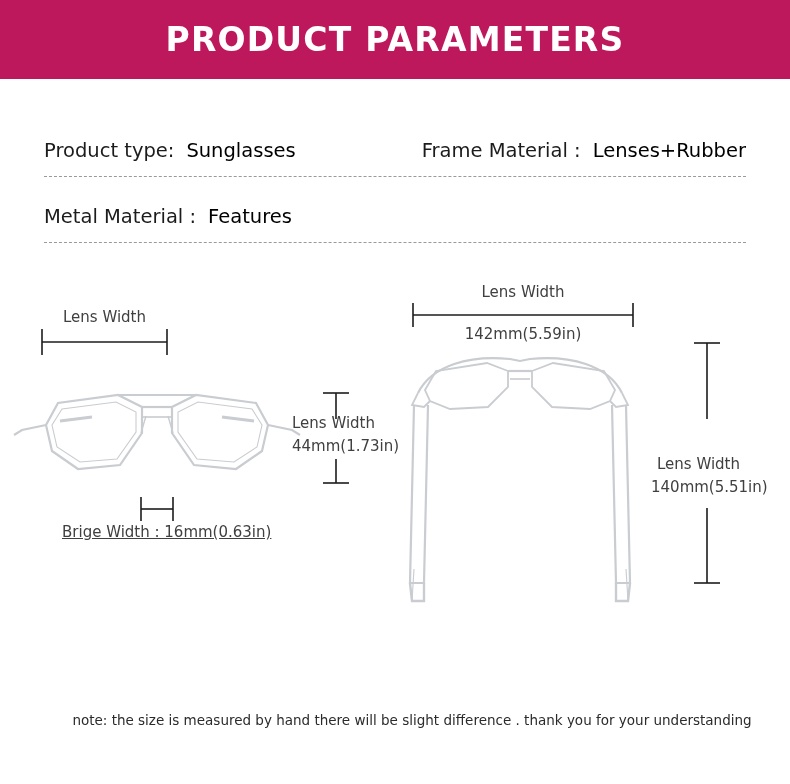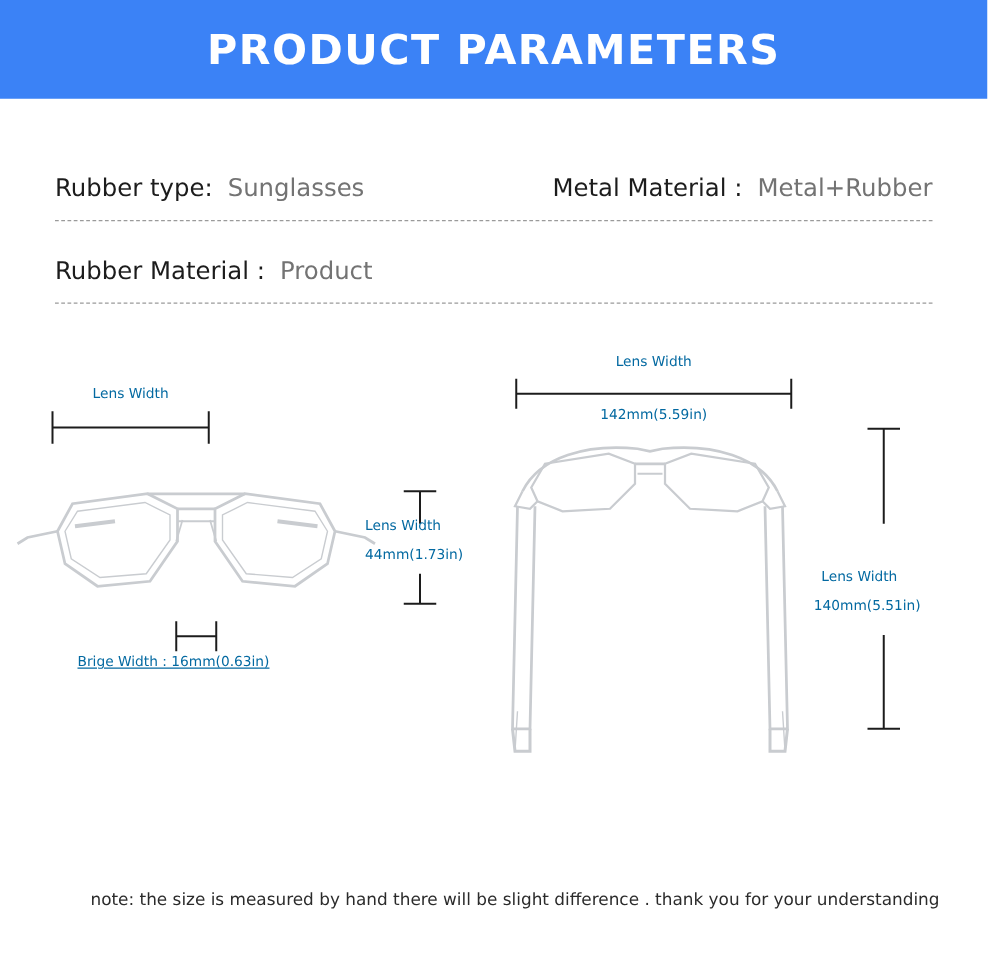--- a/index.html
+++ b/index.html
@@ -13,21 +13,21 @@
     font-family: "DejaVu Sans", sans-serif;
     color: #1c1c1c;
     overflow: hidden;
     position: relative;
   }
 
   
   .header-bar {
     width: 790px;
     height: 79px;
-    background: #3b82f6;
+    background: #be185d;
     display: flex;
     align-items: center;
     justify-content: center;
   }
   .header-title {
     color: #ffffff;
     font-size: 33px;
     font-weight: bold;
     letter-spacing: 1.2px;
     font-family: "DejaVu Sans", sans-serif;
@@ -54,41 +54,41 @@
     font-size: 19.5px;
     white-space: nowrap;
   }
   .spec-cell.right {
     justify-content: flex-end;
   }
   .spec-label {
     color: #1c1c1c;
   }
   .spec-value {
-    color: #737373;
+    color: #000000;
     margin-left: 12px;
   }
 
   
   .diagram-area {
     position: relative;
     width: 790px;
     height: 420px;
     margin-top: 40px;
   }
   .diagram-area svg {
     position: absolute;
     top: 0;
     left: 0;
   }
 
   .dim-text {
     position: absolute;
-    font-size: 11px;
-    color: #0369a1;
+    font-size: 15px;
+    color: #404040;
     white-space: nowrap;
     font-family: "DejaVu Sans", sans-serif;
   }
   .dim-text.center {
     text-align: center;
   }
 
   
   .footer-note {
     position: absolute;
@@ -104,33 +104,33 @@
 <body>
 
 <div class="header-bar">
   <div class="header-title">PRODUCT PARAMETERS</div>
 </div>
 
 <div class="spec-section">
 
   <div class="spec-row">
     <div class="spec-cell">
-      <span class="spec-label">Rubber type:</span>
+      <span class="spec-label">Product type:</span>
       <span class="spec-value">Sunglasses</span>
     </div>
     <div class="spec-cell right">
-      <span class="spec-label">Metal Material :</span>
-      <span class="spec-value">Metal+Rubber</span>
+      <span class="spec-label">Frame Material :</span>
+      <span class="spec-value">Lenses+Rubber</span>
     </div>
   </div>
 
   <div class="spec-row">
     <div class="spec-cell">
-      <span class="spec-label">Rubber Material :</span>
-      <span class="spec-value">Product</span>
+      <span class="spec-label">Metal Material :</span>
+      <span class="spec-value">Features</span>
     </div>
   </div>
 
 </div>
 
 <div class="diagram-area">
 
   <svg width="790" height="420" viewBox="0 0 790 420">
 
     <g stroke="#c9ccd0" fill="none" stroke-width="2.2">

